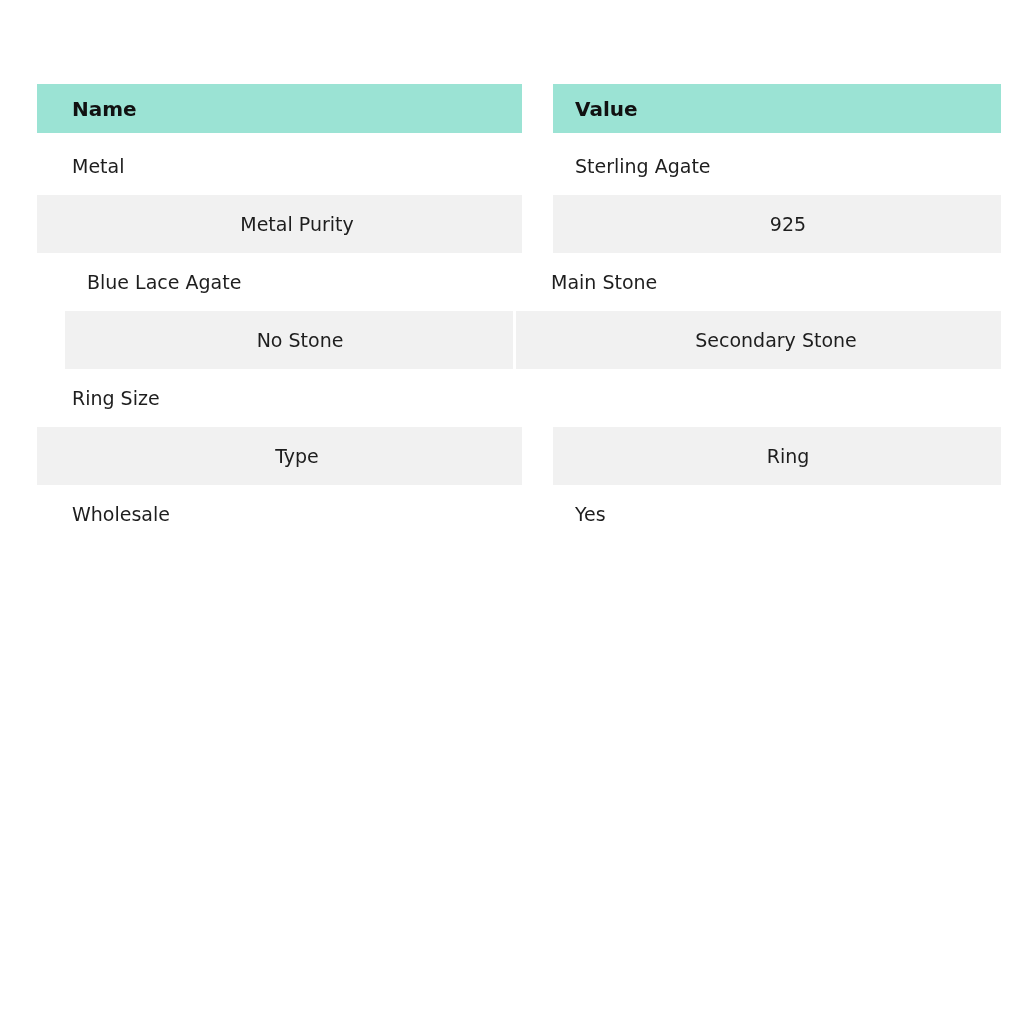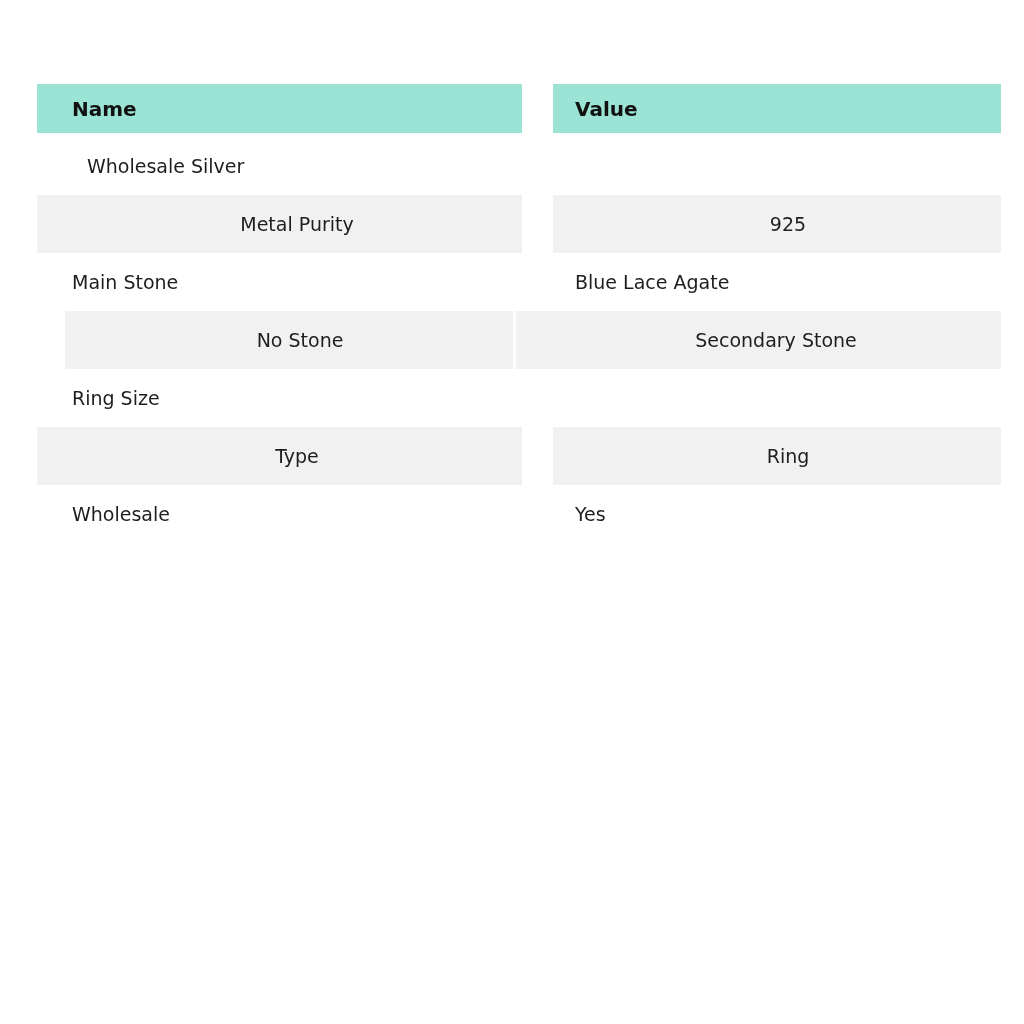--- a/index.html
+++ b/index.html
@@ -62,40 +62,43 @@
   <div class="t-row header">
     <div class="cell name-col">
       <span>Name</span>
     </div>
     <div class="cell value-col">
       <span>Value</span>
     </div>
   </div>
 
   <div class="t-row">
+    <div class="cell name-col">
+      <span>Metal</span>
+    </div>
     <div class="cell value-col">
-      <span>Wholesale Silver</span>
+      <span>Sterling Agate</span>
     </div>
   </div>
 
   <div class="t-row stripe">
     <div class="cell name-col">
       <span>Metal Purity</span>
     </div>
     <div class="cell value-col">
       <span>925</span>
     </div>
   </div>
 
   <div class="t-row">
+    <div class="cell value-col">
+      <span>Blue Lace Agate</span>
+    </div>
     <div class="cell name-col">
       <span>Main Stone</span>
-    </div>
-    <div class="cell value-col">
-      <span>Blue Lace Agate</span>
     </div>
   </div>
 
   <div class="t-row stripe">
     <div class="cell value-col">
       <span>No Stone</span>
     </div>
     <div class="cell name-col">
       <span>Secondary Stone</span>
     </div>

